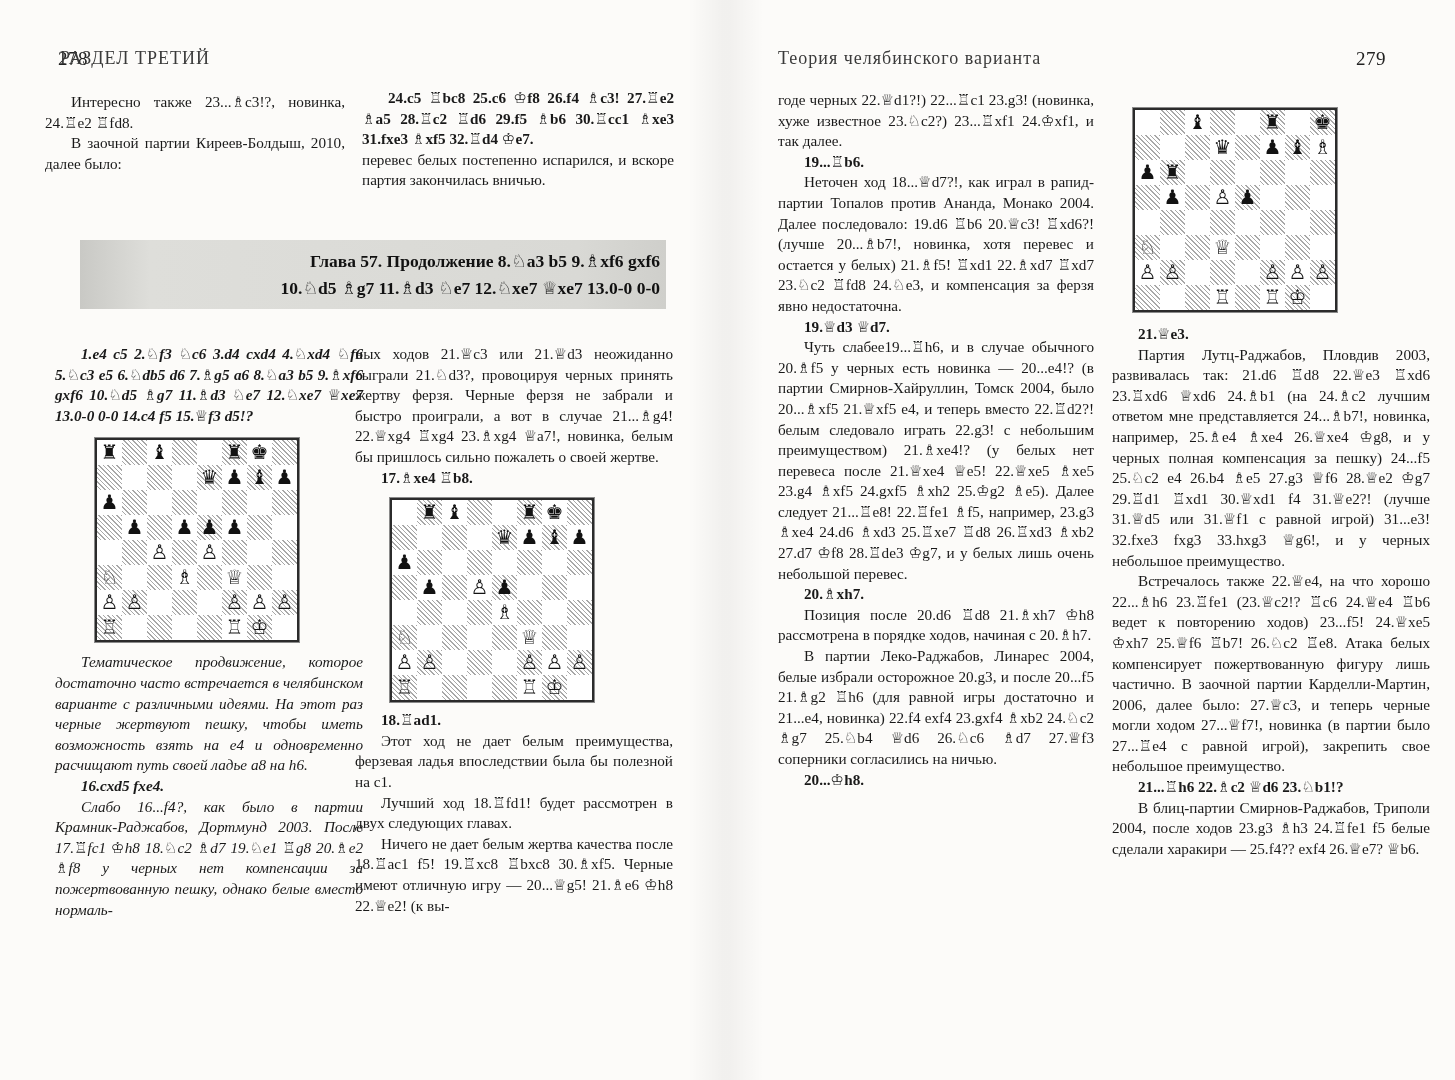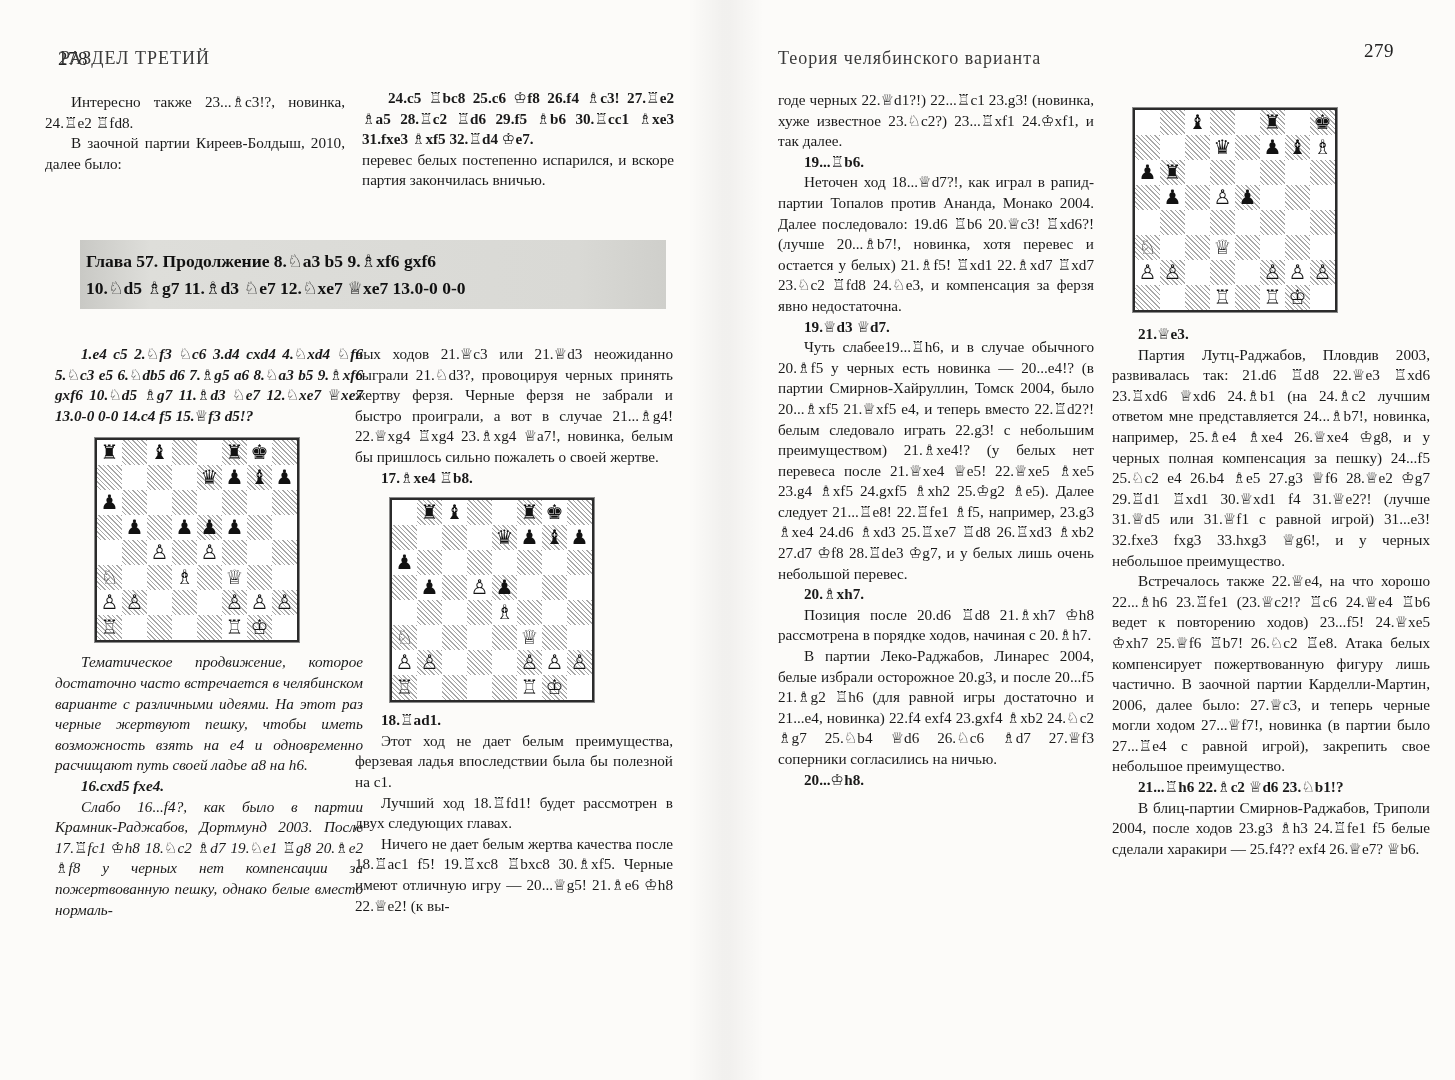--- a/index.html
+++ b/index.html
@@ -15,21 +15,21 @@
   }
   .abs{position:absolute;}
   .pageno{font-size:19px;letter-spacing:0.5px;color:#222;}
   .runhead{font-size:18px;letter-spacing:1px;color:#3a3a3a;}
   .col{text-align:justify;font-size:15.2px;line-height:20.6px;}
   .col p{margin:0;padding:0;}
   .ind{text-indent:26px;}
   .b{font-weight:bold;}
   .chapter{
     background:linear-gradient(90deg,#c9c9c5 0%,#dededa 12%,#d9d9d5 85%,#cfcfcb 100%);
-    text-align:left;font-weight:bold;font-size:17.5px;line-height:26.5px;
+    text-align:right;font-weight:bold;font-size:17.5px;line-height:26.5px;
     padding:8px 6px;color:#111;
   }
   .board{
     display:grid;grid-template-columns:repeat(8,25px);grid-auto-rows:25px;
     width:200px;border:2px solid #2b2b2b;box-shadow:0 0 0 1px #8a8a8a;
     background:#fff;
   }
   .sq{width:25px;height:25px;text-align:center;
       font-family:"DejaVu Sans",sans-serif;font-size:20px;line-height:25px;color:#121212;
       text-shadow:0 0 1px #fff,0 0 2px #fff;}
@@ -210,21 +210,21 @@
     <p class="ind b">18.♖ad1.</p>
     <p class="ind">Этот ход не дает белым преимущества, ферзевая ладья впоследствии была бы полезной на c1.</p>
     <p class="ind">Лучший ход 18.♖fd1! будет рассмотрен в двух следующих главах.</p>
     <p class="ind">Ничего не дает белым жертва качества после 18.♖ac1 f5! 19.♖xc8 ♖bxc8 30.♗xf5. Черные имеют отличную игру — 20...♕g5! 21.♗e6 ♔h8 22.♕e2! (к вы-</p>
   </div>
 </div>
 
 <div class="abs" style="left:728px;top:0;width:727px;height:924px;">
 
   <div class="abs runhead" style="left:50px;top:48px;width:580px;">Теория челябинского варианта</div>
-  <div class="abs pageno" style="left:628px;top:40px;margin-left:8px;">279</div>
+  <div class="abs pageno" style="left:628px;top:48px;">279</div>
 
   <div class="abs col" style="left:50px;top:90px;width:316px;">
     <p>годе черных 22.♕d1?!) 22...♖c1 23.g3! (новинка, хуже известное 23.♘c2?) 23...♖xf1 24.♔xf1, и так далее.</p>
     <p class="ind b">19...♖b6.</p>
     <p class="ind">Неточен ход 18...♕d7?!, как играл в рапид-партии Топалов против Ананда, Монако 2004. Далее последовало: 19.d6 ♖b6 20.♕c3! ♖xd6?! (лучше 20...♗b7!, новинка, хотя перевес и остается у белых) 21.♗f5! ♖xd1 22.♗xd7 ♖xd7 23.♘c2 ♖fd8 24.♘e3, и компенсация за ферзя явно недостаточна.</p>
     <p class="ind b">19.♕d3 ♕d7.</p>
     <p class="ind">Чуть слабее19...♖h6, и в случае обычного 20.♗f5 у черных есть новинка — 20...e4!? (в партии Смирнов-Хайруллин, Томск 2004, было 20...♗xf5 21.♕xf5 e4, и теперь вместо 22.♖d2?! белым следовало играть 22.g3! с небольшим преимуществом) 21.♗xe4!? (у белых нет перевеса после 21.♕xe4 ♕e5! 22.♕xe5 ♗xe5 23.g4 ♗xf5 24.gxf5 ♗xh2 25.♔g2 ♗e5). Далее следует 21...♖e8! 22.♖fe1 ♗f5, например, 23.g3 ♗xe4 24.d6 ♗xd3 25.♖xe7 ♖d8 26.♖xd3 ♗xb2 27.d7 ♔f8 28.♖de3 ♔g7, и у белых лишь очень небольшой перевес.</p>
     <p class="ind b">20.♗xh7.</p>
     <p class="ind">Позиция после 20.d6 ♖d8 21.♗xh7 ♔h8 рассмотрена в порядке ходов, начиная с 20.♗h7.</p>
     <p class="ind">В партии Леко-Раджабов, Линарес 2004, белые избрали осторожное 20.g3, и после 20...f5 21.♗g2 ♖h6 (для равной игры достаточно и 21...e4, новинка) 22.f4 exf4 23.gxf4 ♗xb2 24.♘c2 ♗g7 25.♘b4 ♕d6 26.♘c6 ♗d7 27.♕f3 соперники согласились на ничью.</p>

